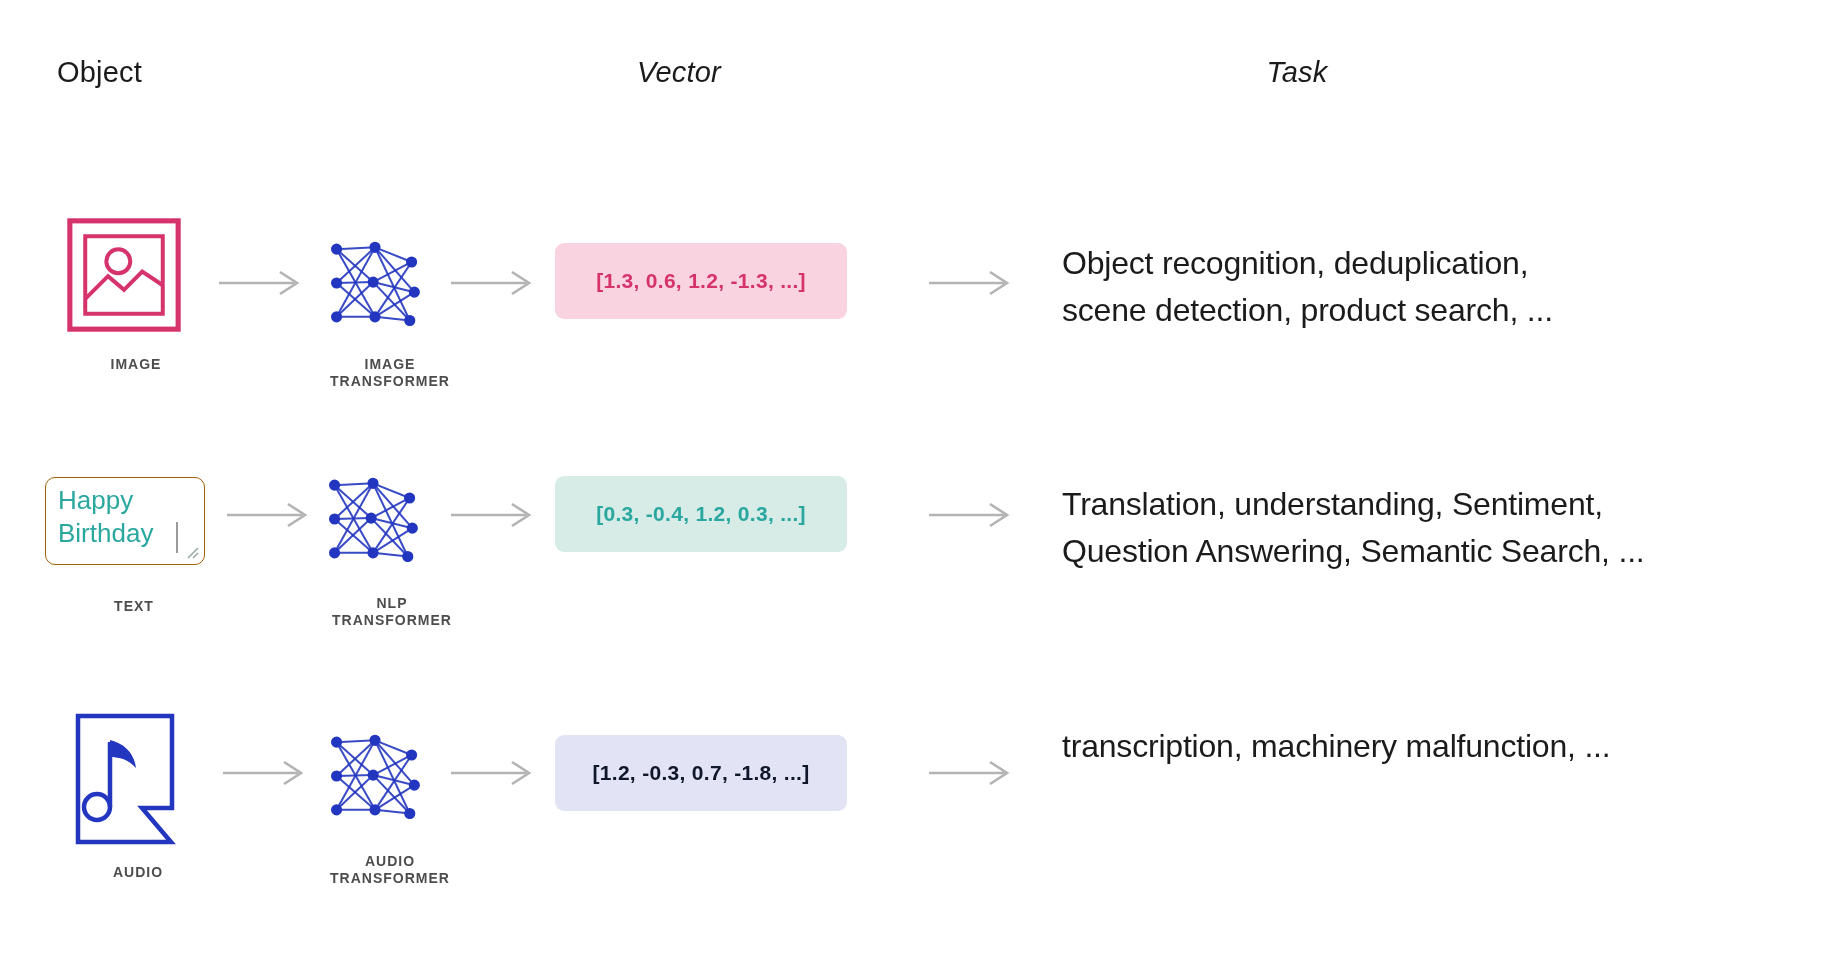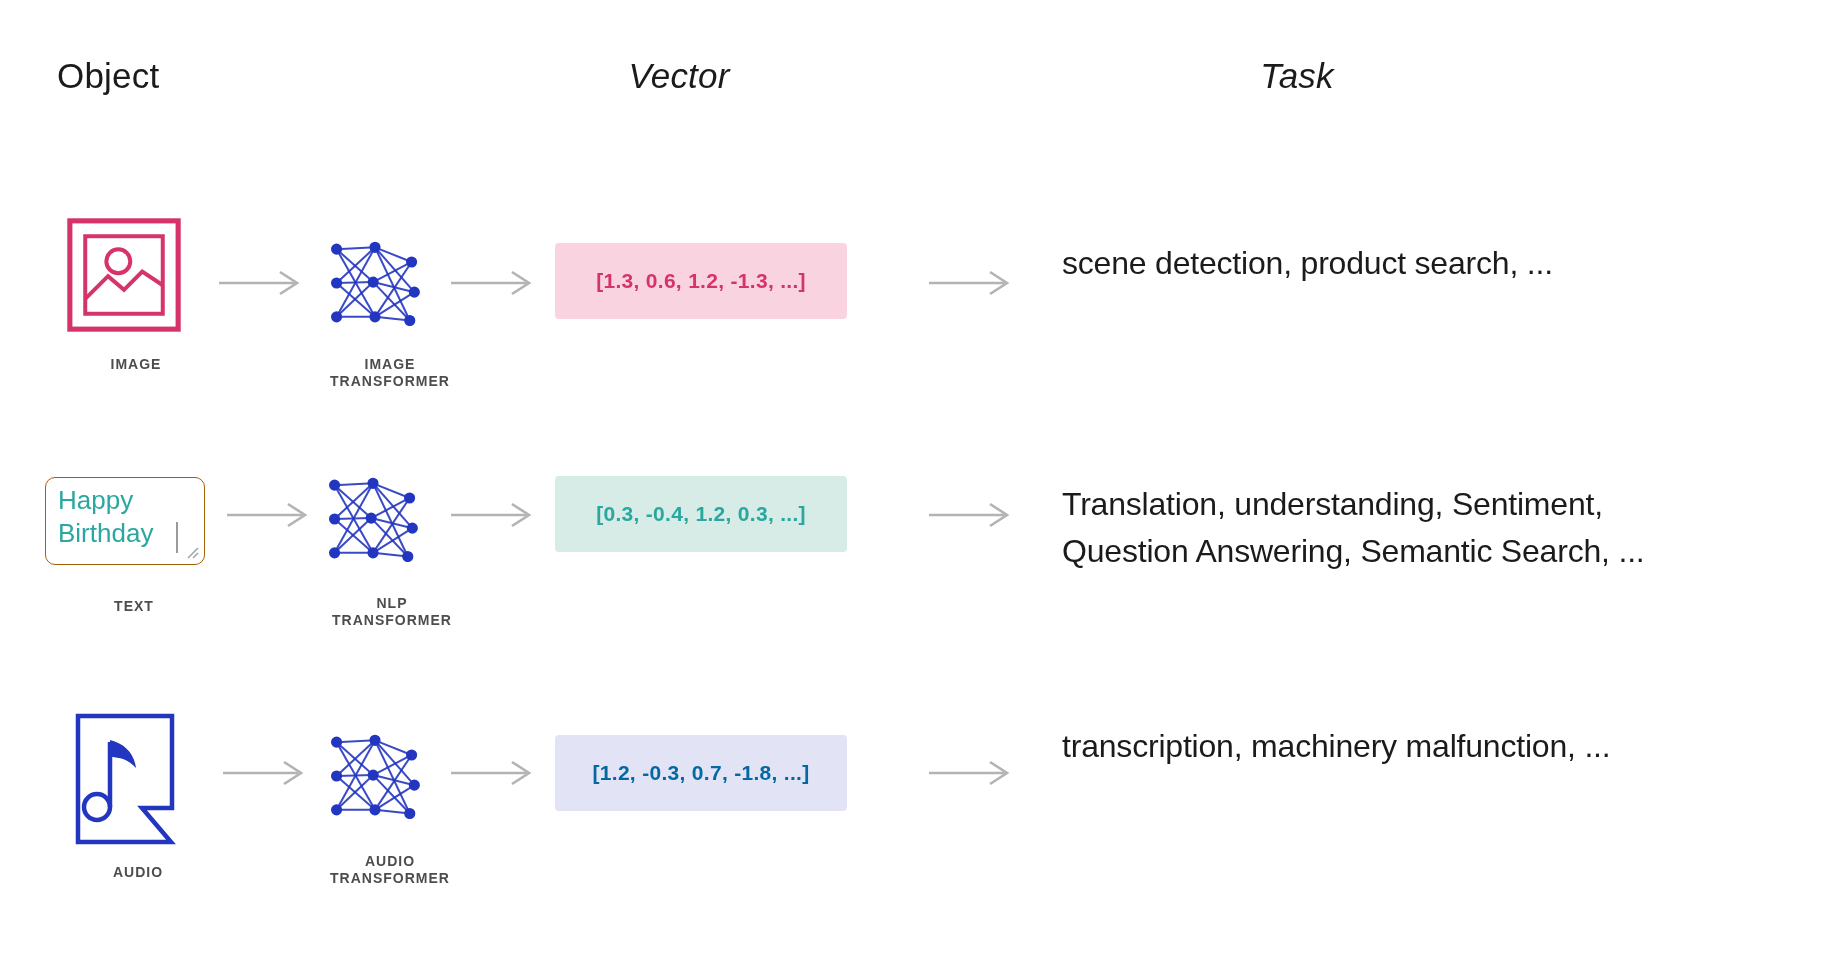--- a/index.html
+++ b/index.html
@@ -2,38 +2,38 @@
 <html><head>
 <meta charset="utf-8">
 <style>
   html,body{margin:0;padding:0;}
   body{
     width:1828px;height:958px;background:#ffffff;position:relative;overflow:hidden;
     font-family:"Liberation Sans", sans-serif;
   }
   .abs{position:absolute;}
   .hdr{
-    position:absolute;font-size:35px;color:#1b1b1b;white-space:nowrap;
+    position:absolute;font-size:29px;color:#1b1b1b;white-space:nowrap;
     letter-spacing:0.2px;
   }
   .ctr{transform:translateX(-50%);text-align:center;font-style:italic;}
   .lbl{
     position:absolute;font-size:14px;font-weight:700;color:#4d4d4d;
     letter-spacing:1px;text-align:center;line-height:17px;white-space:nowrap;
     transform:translateX(-50%);
     padding-left:24px;
   }
   .vecbox{
-    position:absolute;width:292px;height:76px;border-radius:4px;
+    position:absolute;width:292px;height:76px;border-radius:9px;
     display:flex;align-items:center;justify-content:center;
     font-weight:700;font-size:21px;letter-spacing:0.3px;white-space:nowrap;
   }
   .v-image{background:#f9d4e0;color:#d6336c;}
   .v-text{background:#d7ebe7;color:#2aa79f;}
-  .v-audio{background:#e2e4f6;color:#0369a1;}
+  .v-audio{background:#e2e4f6;color:#0f172a;}
   .task{
     position:absolute;font-size:32px;color:#1b1b1b;line-height:47px;white-space:nowrap;
     letter-spacing:-0.2px;
   }
   .task span{display:block;}
   .textbox{
     position:absolute;left:45px;top:477px;width:160px;height:88px;
     border:1px solid #a16207;border-radius:10px;box-sizing:border-box;
     color:#2aa79f;font-size:26px;font-weight:500;line-height:33px;
     padding:6px 0 0 12px;
@@ -119,20 +119,21 @@
   <div class="vecbox v-image" style="left:555px;top:243px;">[1.3, 0.6, 1.2, -1.3, ...]</div>
 
   <span class="abs" style="left:928px;top:270px;">
     <svg width="84" height="26" viewBox="0 0 84 26" fill="none" stroke="#b3b3b3" stroke-width="2.6">
       <line x1="1" y1="13" x2="76" y2="13"></line>
         <polyline points="62,2 79,13 62,24"></polyline>
     </svg>
   </span>
 
   <div class="task" style="left:1062px;top:240px;">
+    <span>Object recognition, deduplication,</span>
     <span>scene detection, product search, ...</span>
   </div>
 </div>
 
 <div>
 
   <div class="textbox">
     <span>Happy</span>
     <span>Birthday</span>
     <span class="caret"></span>

